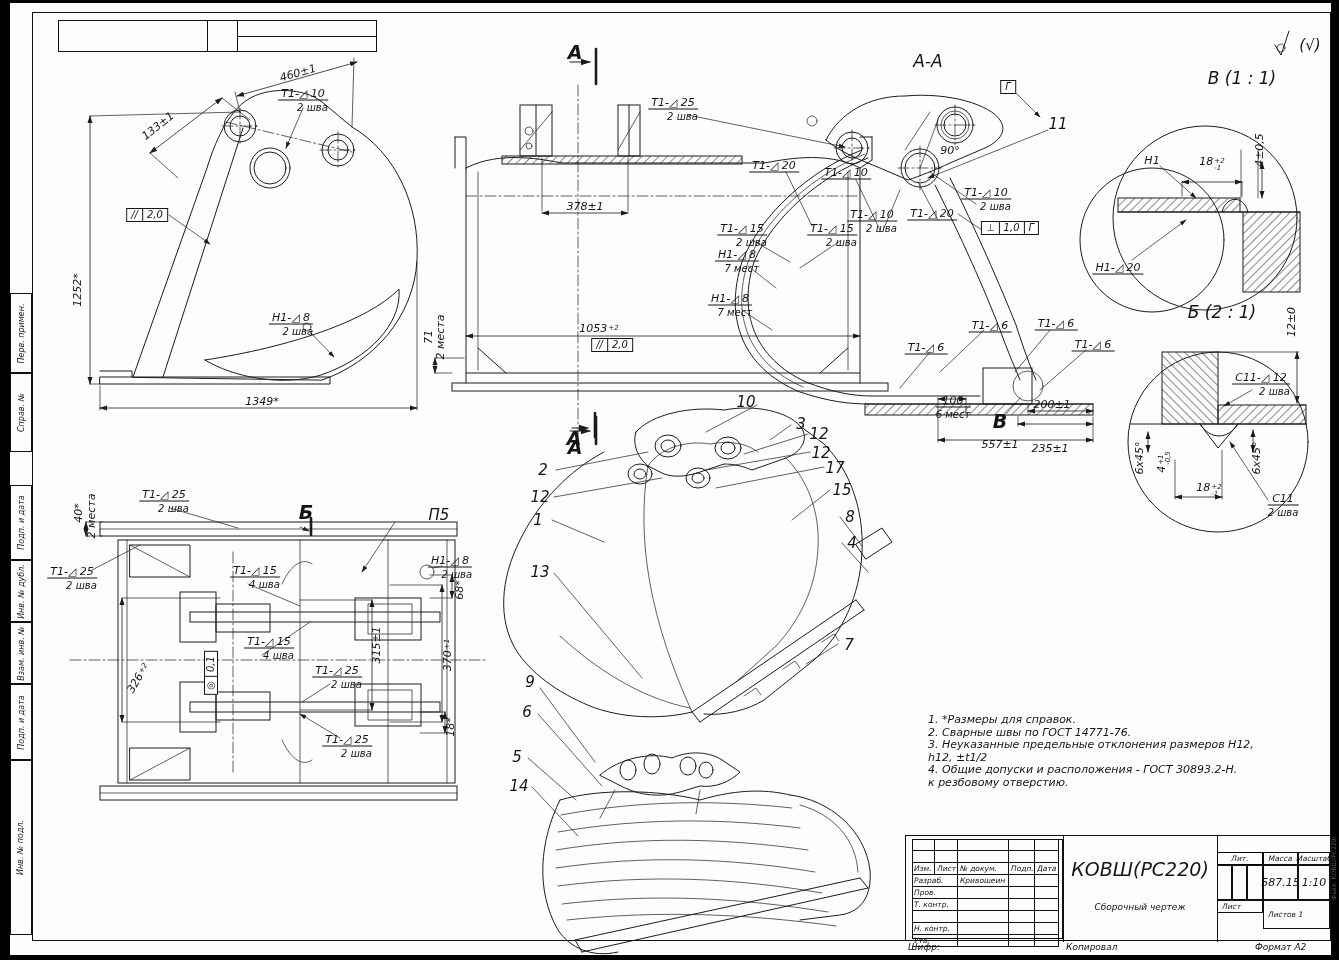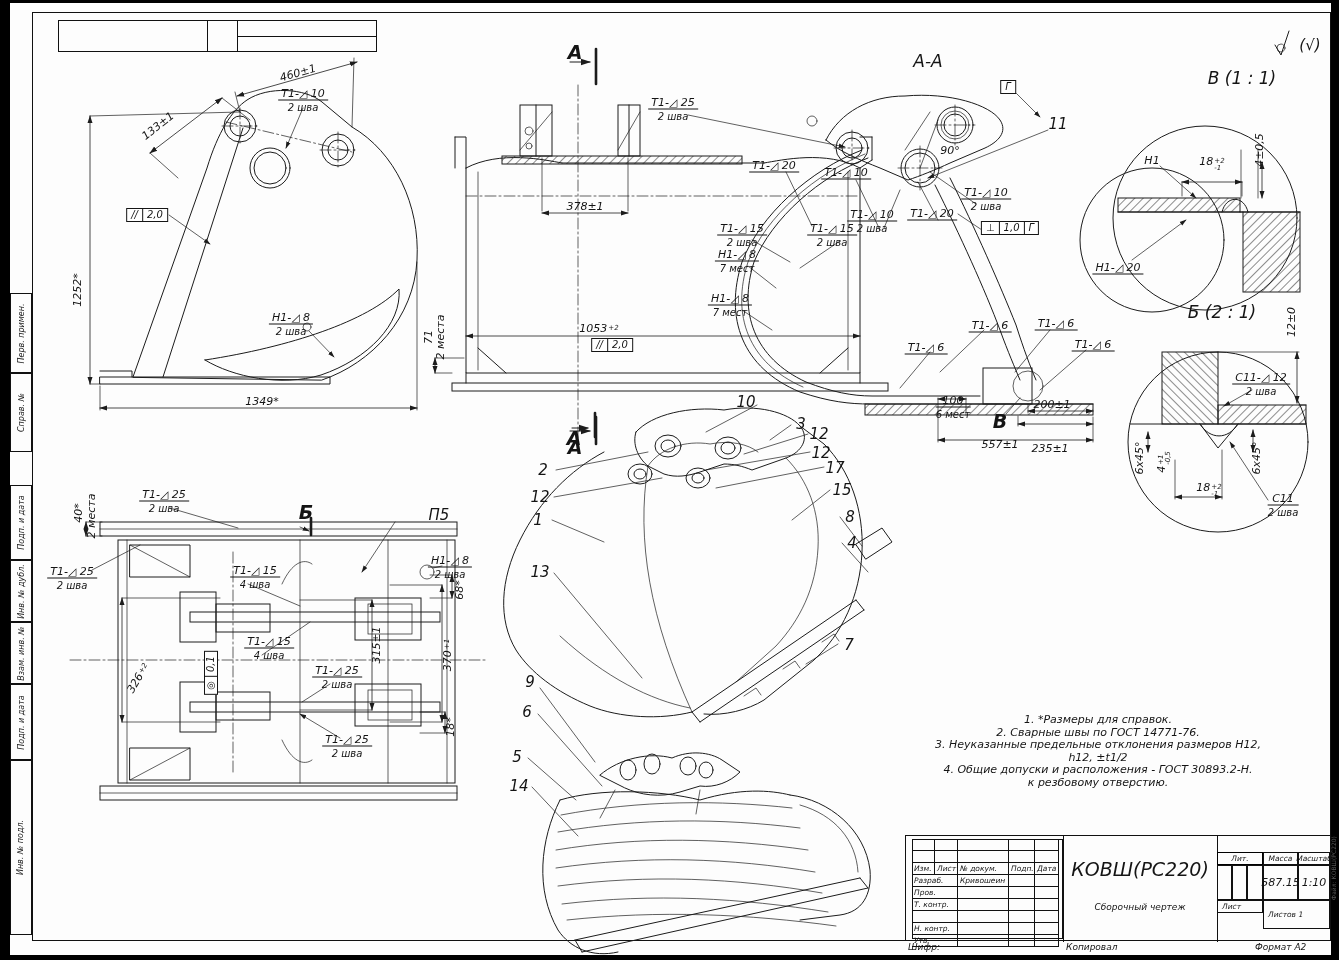--- a/index.html
+++ b/index.html
@@ -17,34 +17,34 @@
   svg .hz1{fill:url(#h1);}
   svg .hz2{fill:url(#h2);}
   
   .ann{position:absolute;transform:translate(-50%,-50%);white-space:nowrap;font-style:italic;
        color:#141414;font-size:11px;line-height:11px;z-index:5;}
   .k-dim{font-size:11px;}
   .k-part{font-size:15px;}
   .k-sect{font-size:19px;font-weight:bold;}
   .k-title{font-size:17px;}
   .k-duo .top{border-bottom:1.2px solid #151515;padding:0 3px 1px;text-align:center;font-size:11px;}
-  .k-duo .sub{text-align:center;font-size:10px;padding-top:1px;}
+  .k-duo .sub{text-align:right;font-size:10px;padding-top:1px;}
   .k-frame{display:flex;border:1.2px solid #151515;background:#fff;font-size:10px;line-height:10px;}
   .k-frame span{padding:1px 4px;border-right:1.2px solid #151515;}
   .k-frame span:last-child{border-right:none;}
   .tol{display:inline-flex;flex-direction:column;font-size:7px;line-height:6.5px;margin-left:1px;vertical-align:2px;}
   
   .mbox{position:absolute;left:10px;width:22px;border:1px solid #111;box-sizing:border-box;
         display:flex;align-items:center;justify-content:center;background:#fdfdfd;}
   .mbox span{transform:rotate(-90deg);font-size:8px;white-space:nowrap;font-style:italic;color:#222;}
   
   .stamp{position:absolute;border:1px solid #111;box-sizing:border-box;background:#fdfdfd;}
   
   #notes{position:absolute;left:928px;top:714px;width:340px;}
-  .note-line{font-size:11px;font-style:italic;line-height:12.6px;color:#141414;text-align:center;}
+  .note-line{font-size:11px;font-style:italic;line-height:12.6px;color:#141414;}
   
   #tblock{position:absolute;left:905px;top:835px;width:426px;height:106px;border:1.6px solid #111;
           box-sizing:border-box;background:#fdfdfd;font-size:8px;}
   .tb-abs{position:absolute;box-sizing:border-box;}
   .tbrow{display:flex;height:12px;}
   .tbrow div{border-right:1px solid #111;border-bottom:1px solid #111;box-sizing:border-box;
              font-size:7.5px;font-style:italic;padding:1px 2px;overflow:hidden;white-space:nowrap;}
   #tb-title{position:absolute;left:157px;top:3px;width:154px;height:60px;display:flex;align-items:center;
             justify-content:center;font-size:19px;font-style:italic;}
   #tb-doctype{position:absolute;left:157px;top:66px;width:154px;text-align:center;font-size:9px;font-style:italic;}

